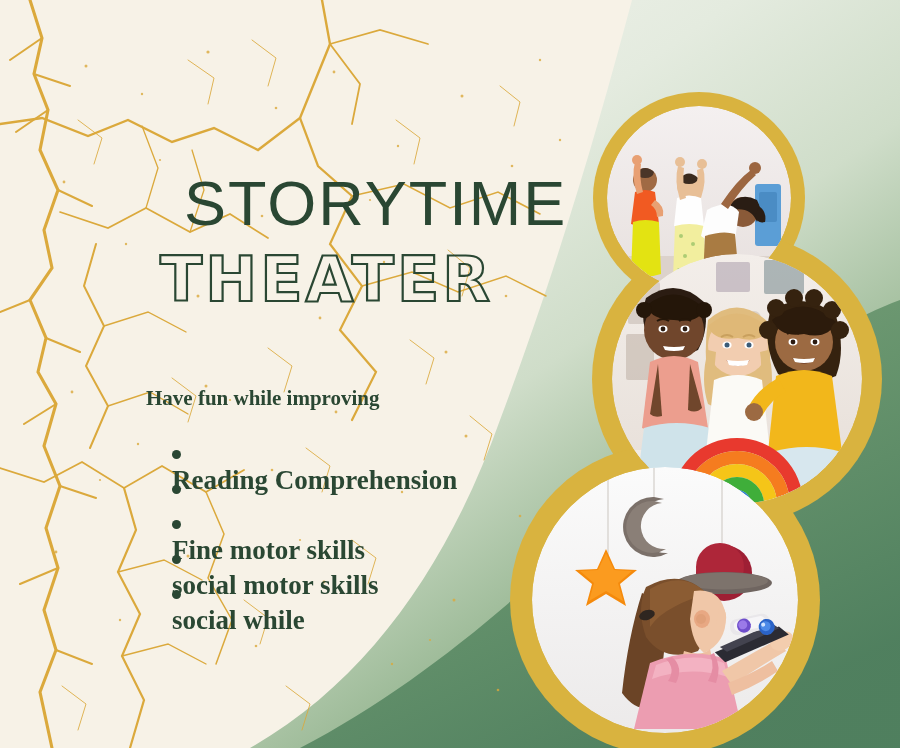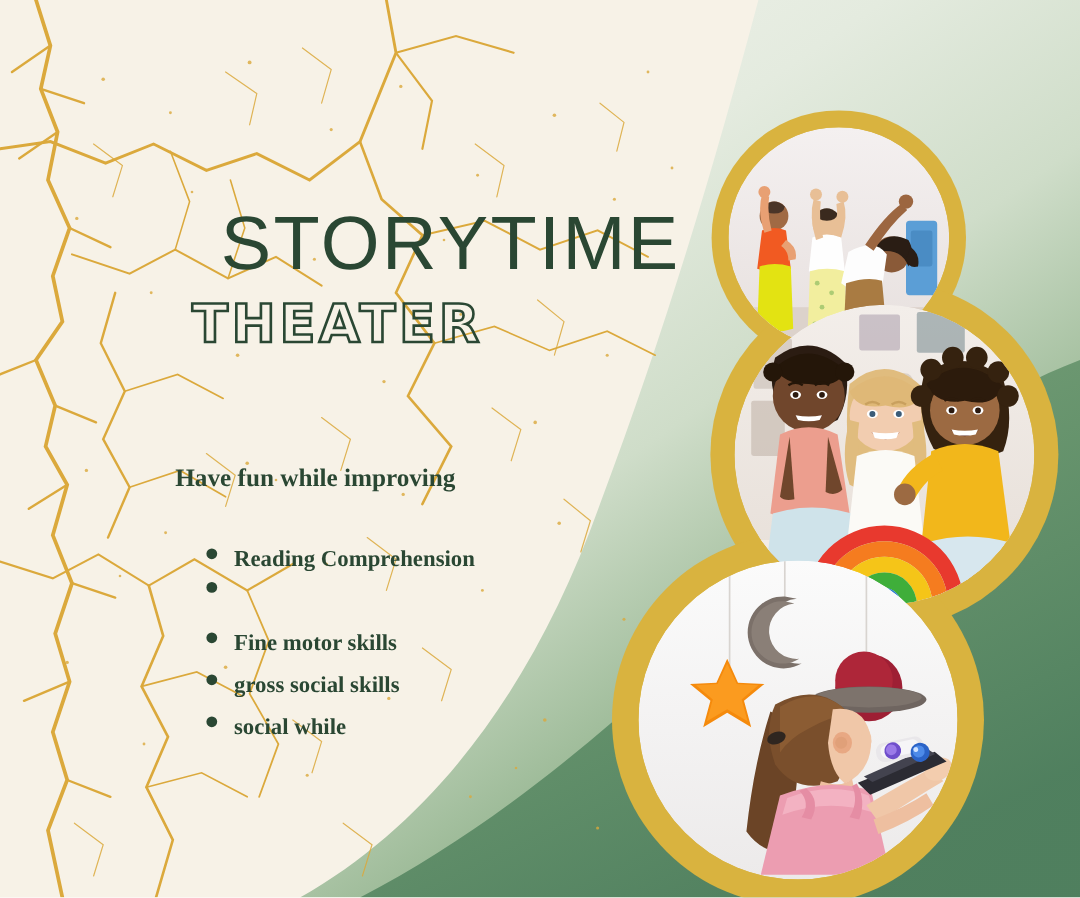--- a/index.html
+++ b/index.html
@@ -40,21 +40,21 @@
     white-space:nowrap;
     margin-left:32px;
   }
   .title-sub-wrap {
     position:absolute;
     left:160px; top:249px;
     line-height:1;
     white-space:nowrap;
   }
   .title-sub {
-    font-size:44px;
+    font-size:62px;
     font-weight:900;
     letter-spacing:3px;
     color:transparent;
     -webkit-text-stroke:2.2px #2a4733;
     text-stroke:2.2px #2a4733;
     font-family:"DejaVu Sans", sans-serif;
   }
   .tagline {
     position:absolute;
     left:146px; top:386px;
@@ -67,24 +67,25 @@
   .benefits {
     position:absolute;
     left:172px; top:456px;
     list-style:none;
   }
   .benefit-item {
     display:flex;
     align-items:baseline;
     font-family:"Liberation Serif", serif;
     font-weight:bold;
-    font-size:19px;
+    font-size:27px;
     color:#2a4733;
     height:35px;
     white-space:nowrap;
+    flex-direction:column;
   }
   .bullet-dot {
     width:9px; height:9px;
     border-radius:50%;
     background:#2a4733;
     margin-right:14px;
     flex:0 0 auto;
     position:relative;
     top:-6px;
   }
@@ -249,21 +250,21 @@
       </li>
       <li class="benefit-item">
         <span class="bullet-dot"></span>
       </li>
       <li class="benefit-item">
         <span class="bullet-dot"></span>
         <span>Fine motor skills</span>
       </li>
       <li class="benefit-item">
         <span class="bullet-dot"></span>
-        <span>gross social skills</span>
+        <span>social motor skills</span>
       </li>
       <li class="benefit-item">
         <span class="bullet-dot"></span>
         <span>social while</span>
       </li>
     </ul>
   </div>
 
   <div class="ring" style="left:593px; top:92px; width:212px; height:212px;"></div>
   <div class="photo-circle" style="left:607px; top:106px; width:184px; height:184px; z-index:5;">

